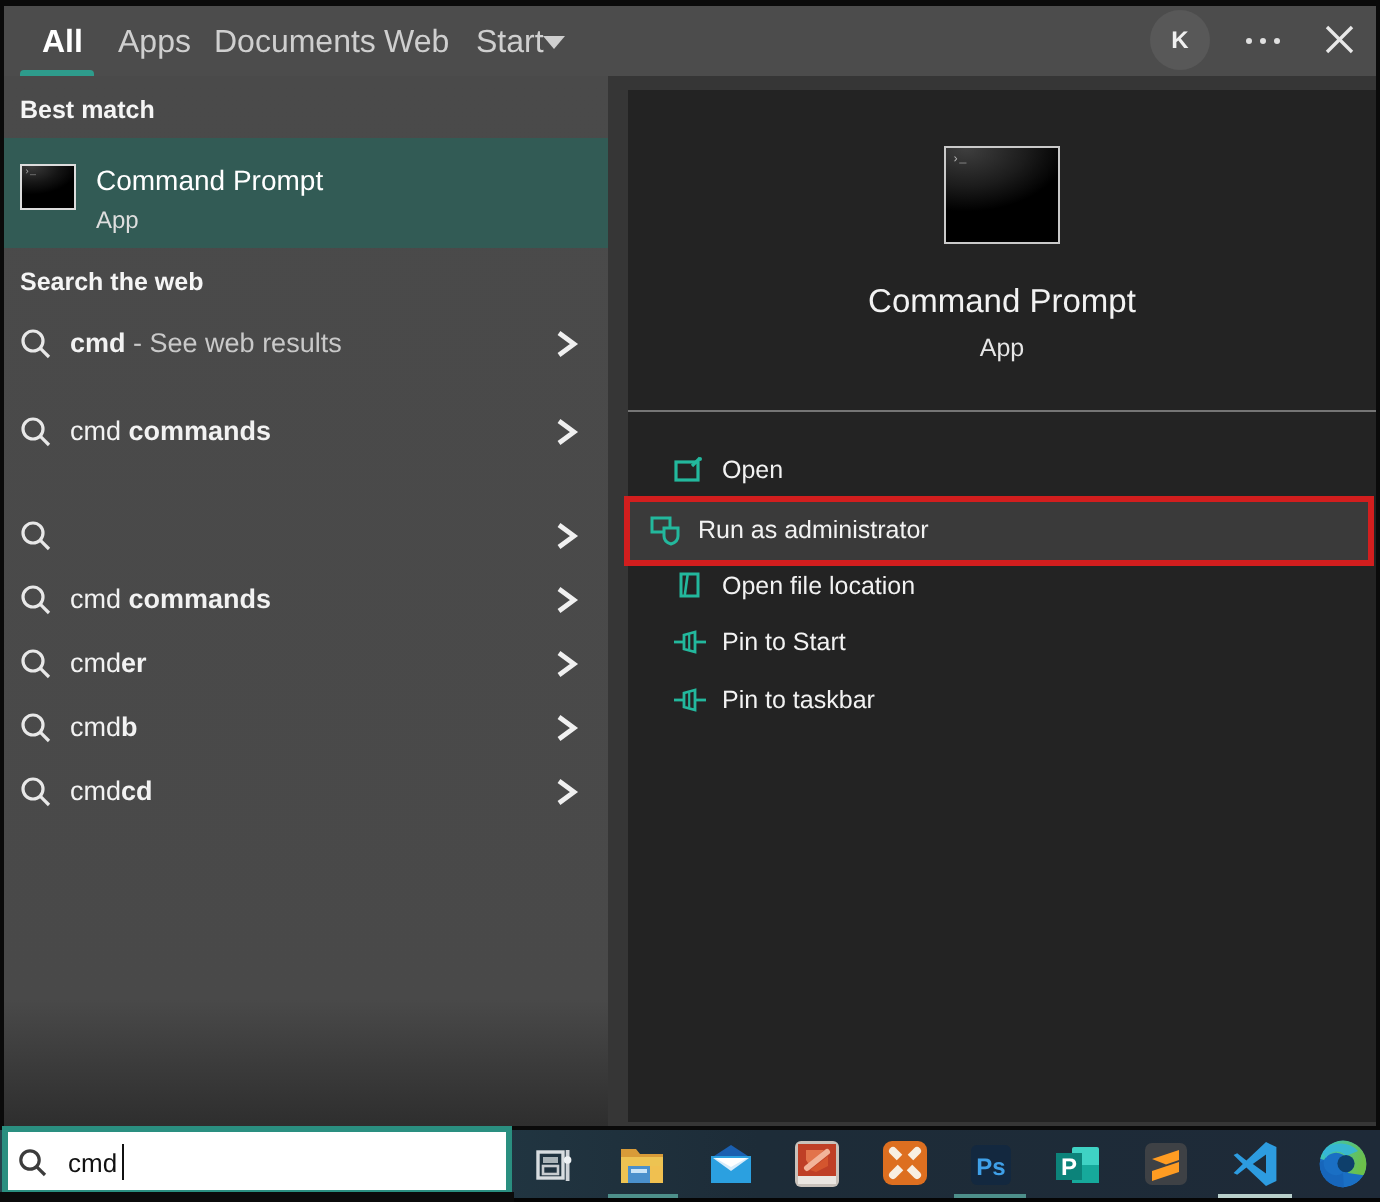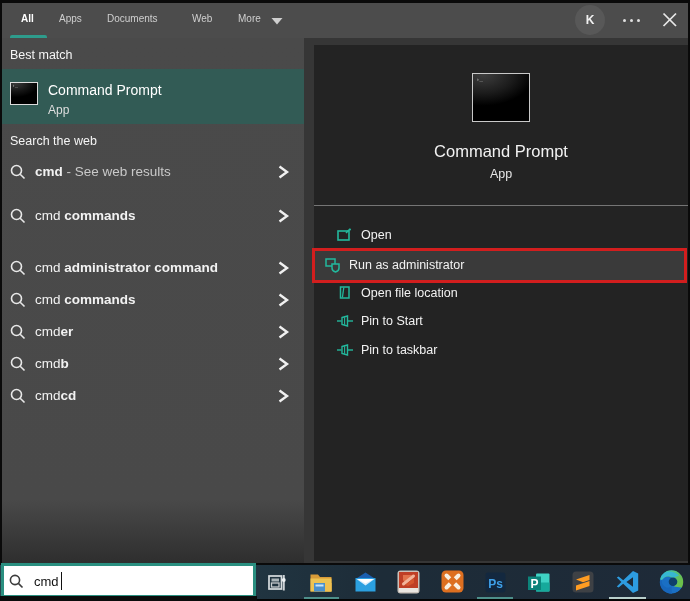--- a/index.html
+++ b/index.html
@@ -1,39 +1,39 @@
 <!DOCTYPE html>
 <html><head>
 <meta charset="utf-8">
 <style>
   html,body{margin:0;padding:0;}
   body{width:690px;height:601px;overflow:hidden;background:#0a0a0a;
        font-family:"Liberation Sans", sans-serif;}
   .abs{position:absolute;}
   #stage{position:relative;width:690px;height:601px;background:#0a0a0a;}
   .tabbar{left:2px;top:3px;width:686px;height:35px;background:#4c4c4c;}
-  .tab{position:absolute;top:10px;font-size:10px;color:#cfcfcf;}
+  .tab{position:absolute;top:10px;font-size:16px;color:#cfcfcf;}
   .leftpanel{left:2px;top:38px;width:302px;height:525px;background:linear-gradient(180deg,#4a4a4a 0%,#494949 88%,#2e2e2e 100%);}
   .rightarea{left:304px;top:38px;width:384px;height:525px;background:#363636;}
   .card{left:314px;top:45px;width:374px;height:516px;background:#232323;}
-  .seclabel{position:absolute;left:10px;font-size:12.5px;font-weight:normal;color:#f5f5f5;text-align:right;}
+  .seclabel{position:absolute;left:10px;font-size:12.5px;font-weight:bold;color:#f5f5f5;text-align:right;}
   .row{position:absolute;left:2px;width:302px;height:32px;}
   .rowtext{position:absolute;left:33px;top:7.5px;font-size:13.5px;color:#f2f2f2;white-space:nowrap;}
   .menulabel{position:absolute;left:45px;top:50%;transform:translateY(-50%);font-size:12.5px;color:#f2f2f2;white-space:nowrap;}
 </style>
 </head>
 <body>
 <div id="stage">
 
   <div class="abs tabbar">
     <div class="tab" style="left:19px;color:#ffffff;font-weight:bold;">All</div>
     <div class="tab" style="left:57px;">Apps</div>
     <div class="tab" style="left:105px;">Documents</div>
     <div class="tab" style="left:190px;">Web</div>
-    <div class="tab" style="left:236px;">More</div>
+    <div class="tab" style="left:236px;">Start</div>
     <svg class="abs" style="left:269px;top:14px;" width="12" height="8">
         <polygon points="0.5,1 11.5,1 6,7.5" fill="#cfcfcf"></polygon>
       </svg>
 
     <div class="abs" style="left:573px;top:2px;width:30px;height:30px;border-radius:50%;background:#585858;"></div>
     <div class="abs" style="left:573px;top:2px;width:30px;height:30px;text-align:center;line-height:30px;font-size:12px;font-weight:bold;color:#f0f0f0;">K</div>
 
     <div class="abs" style="left:621px;top:15.5px;width:3px;height:3px;border-radius:50%;background:#e0e0e0;"></div>
     <div class="abs" style="left:628px;top:15.5px;width:3px;height:3px;border-radius:50%;background:#e0e0e0;"></div>
     <div class="abs" style="left:635px;top:15.5px;width:3px;height:3px;border-radius:50%;background:#e0e0e0;"></div>
@@ -233,21 +233,20 @@
     <div class="rowtext">cmd <b>commands</b></div>
     <svg class="abs" style="left:275px;top:9px;" width="14" height="14">
       <polyline points="2.5,1.5 10,7 2.5,12.5" fill="none" stroke="#f0f0f0" stroke-width="2.4"></polyline>
     </svg>
   </div>
   <div class="abs row" style="top:252px;">
     <svg class="abs" style="left:8px;top:8px;" width="16" height="16">
       <circle cx="6.5" cy="6.5" r="5" fill="none" stroke="#e8e8e8" stroke-width="1.6"></circle>
       <line x1="10.2" y1="10.2" x2="14.5" y2="14.5" stroke="#e8e8e8" stroke-width="1.6"></line>
     </svg>
-    <div class="rowtext">cmd <b>administrator command</b></div>
     <svg class="abs" style="left:275px;top:9px;" width="14" height="14">
       <polyline points="2.5,1.5 10,7 2.5,12.5" fill="none" stroke="#f0f0f0" stroke-width="2.4"></polyline>
     </svg>
   </div>
   <div class="abs row" style="top:284px;">
     <svg class="abs" style="left:8px;top:8px;" width="16" height="16">
       <circle cx="6.5" cy="6.5" r="5" fill="none" stroke="#e8e8e8" stroke-width="1.6"></circle>
       <line x1="10.2" y1="10.2" x2="14.5" y2="14.5" stroke="#e8e8e8" stroke-width="1.6"></line>
     </svg>
     <div class="rowtext">cmd <b>commands</b></div>

